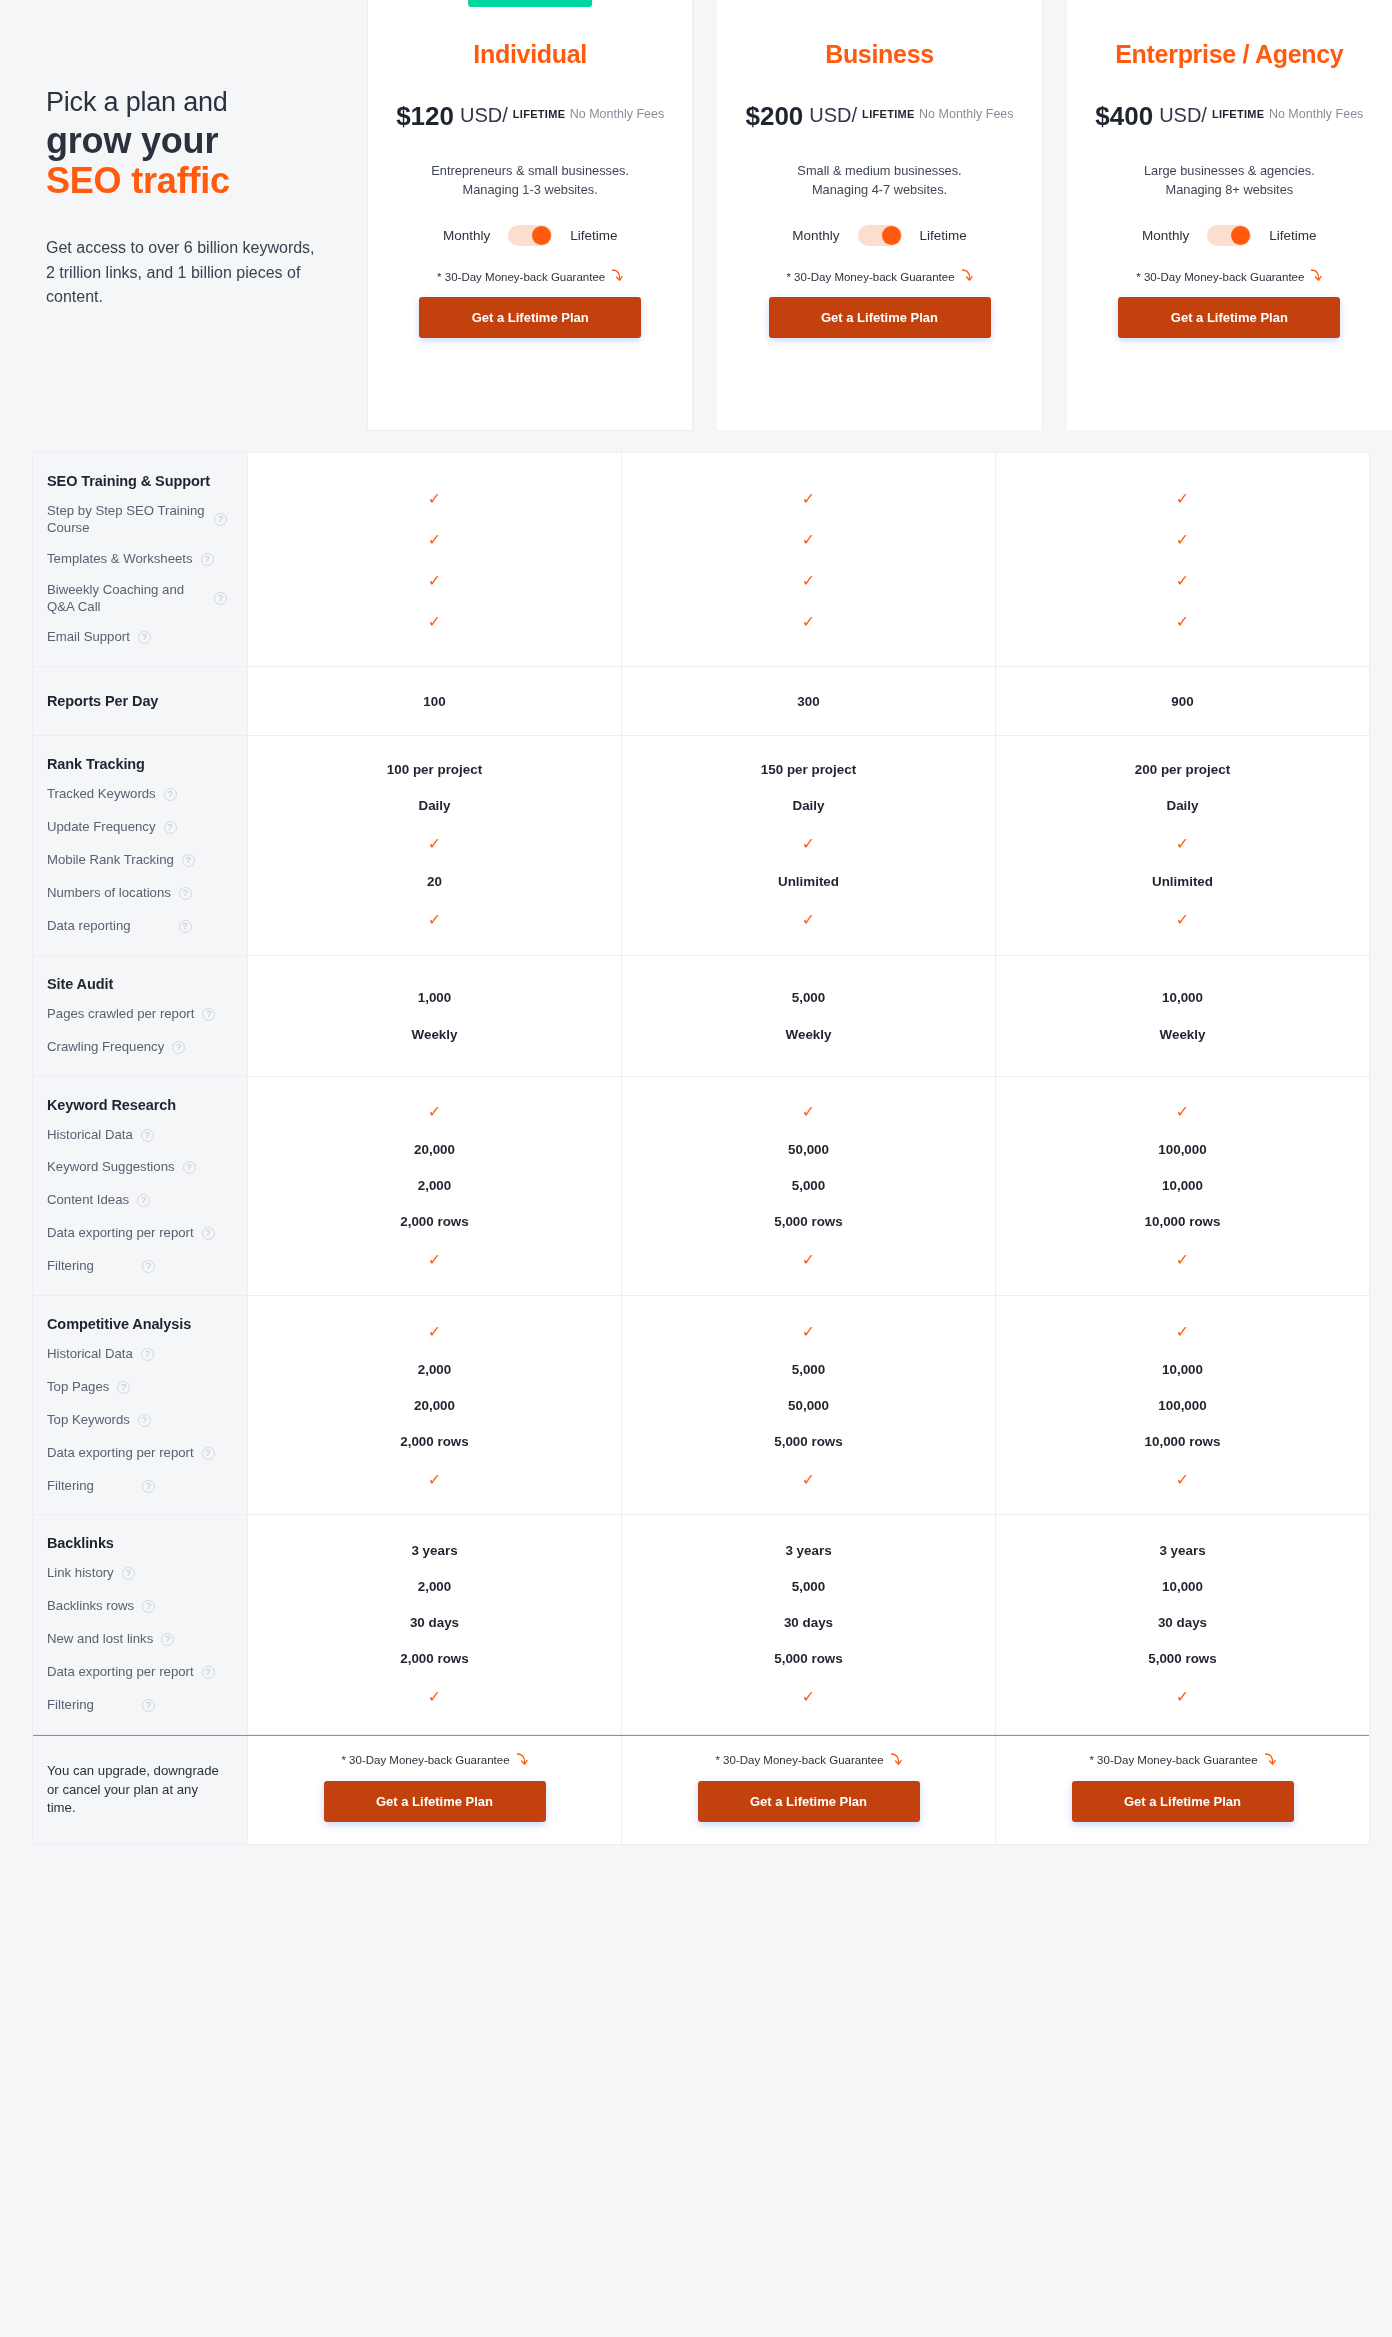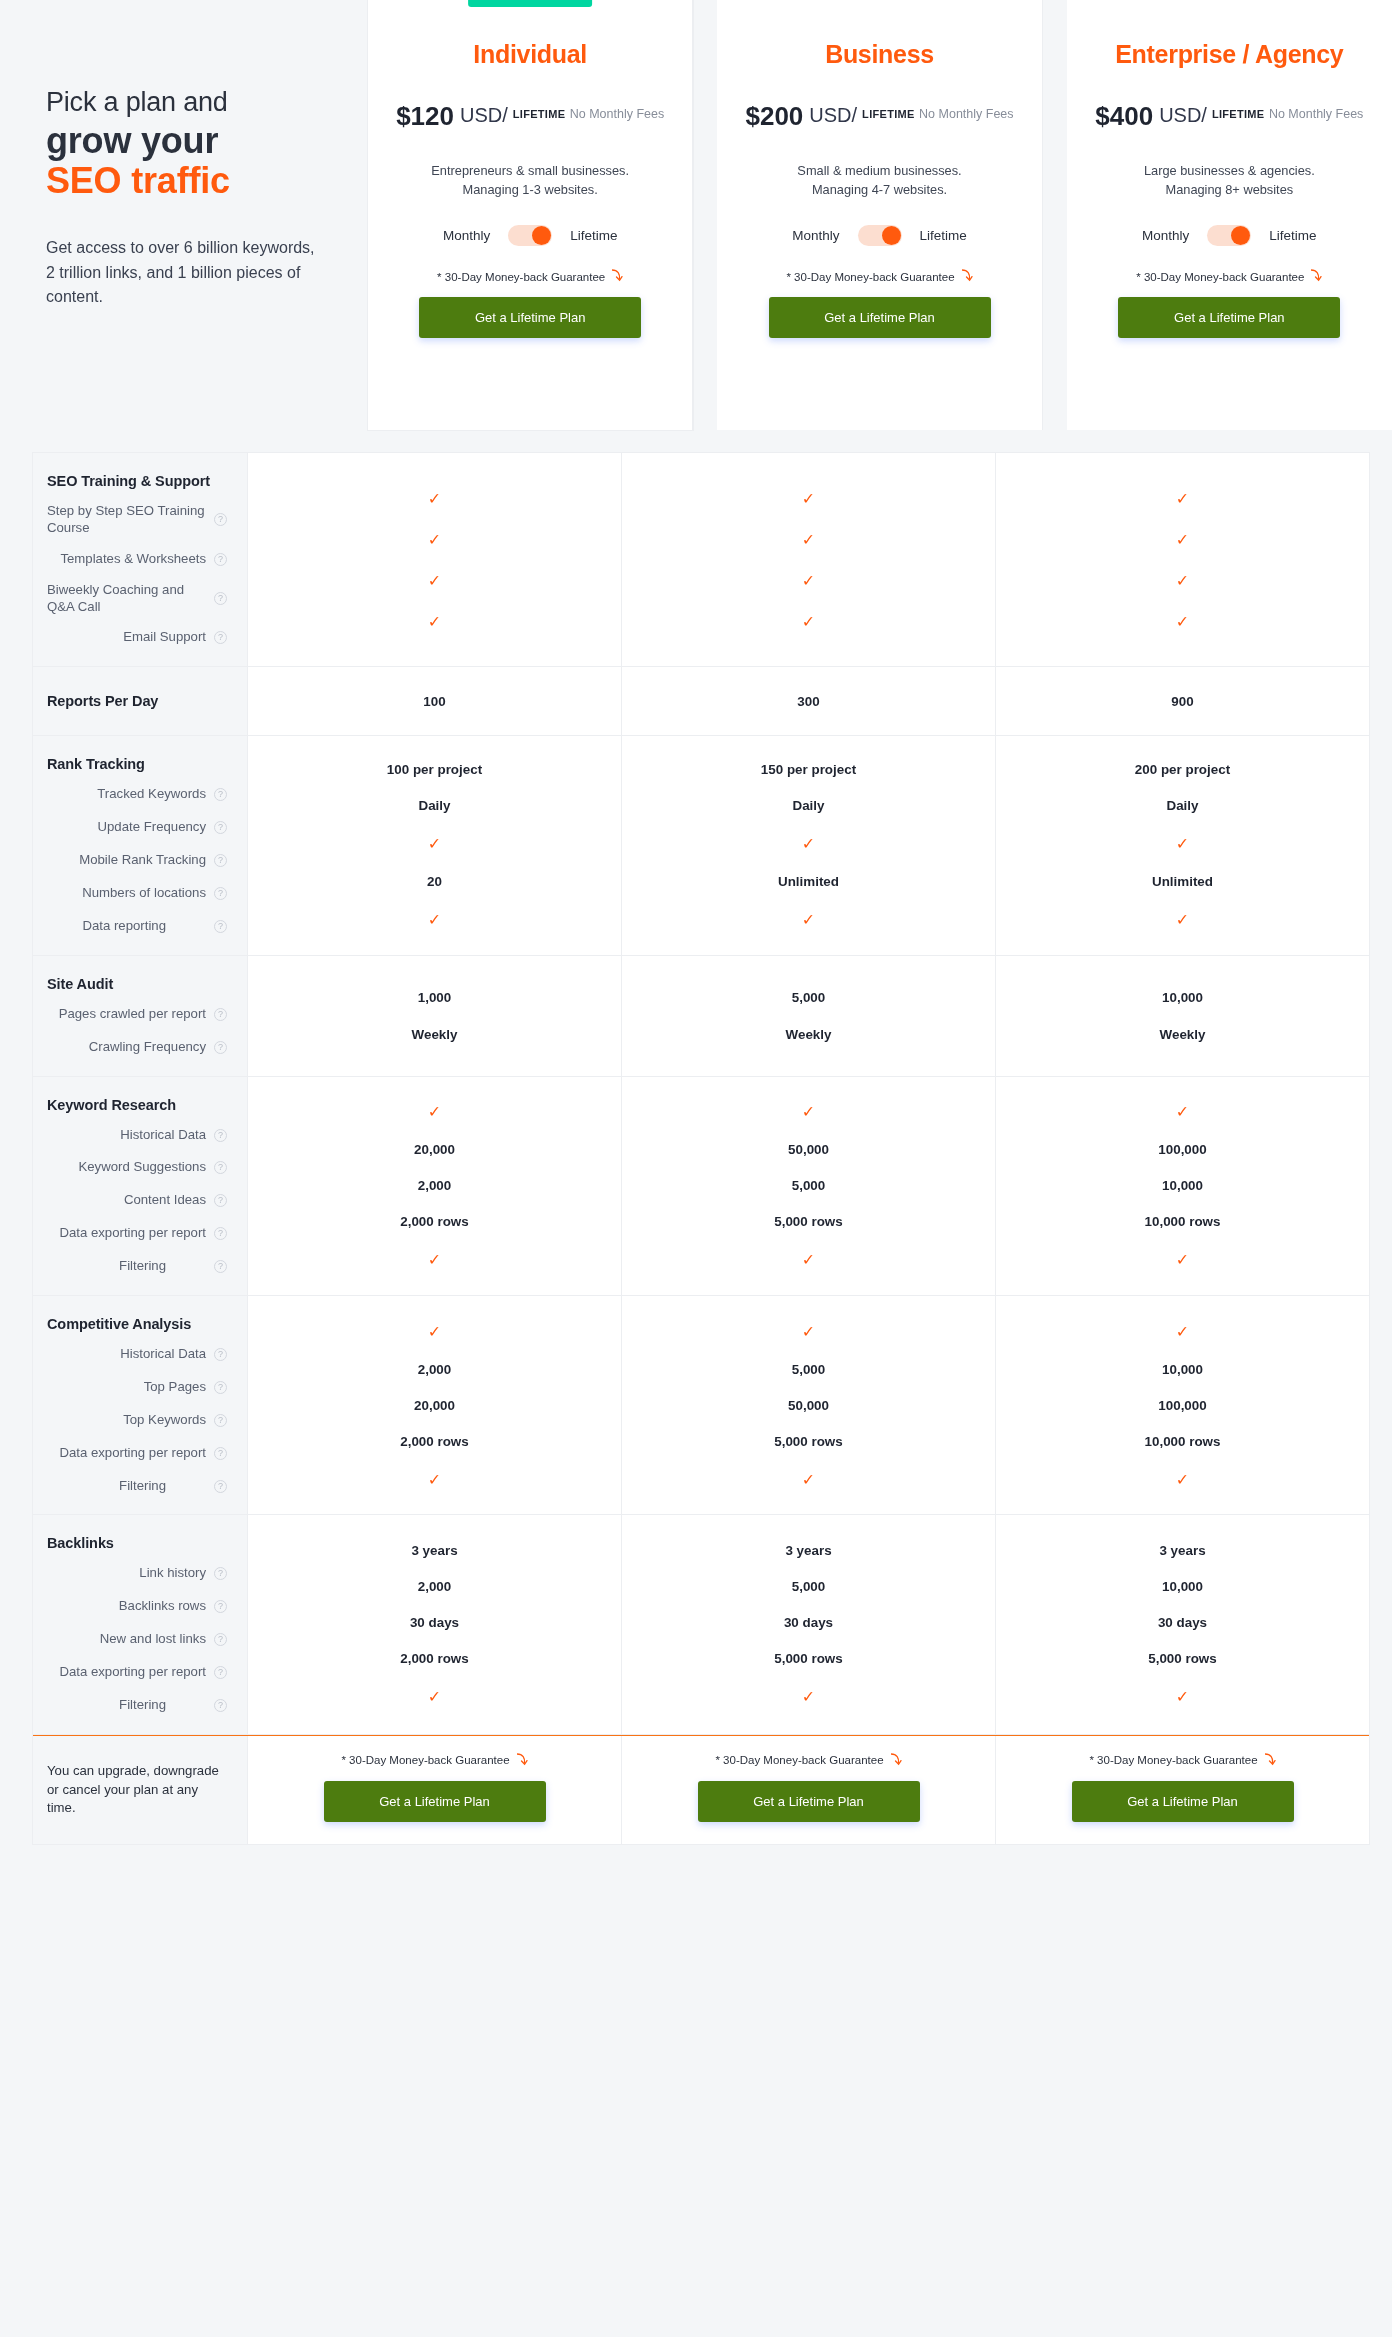--- a/index.html
+++ b/index.html
@@ -66,39 +66,39 @@
     position: absolute; top: 1px; right: 1px;
     width: 19px; height: 19px; border-radius: 50%;
     background: #ff5a0e;
   }
 
   .guarantee { display: flex; align-items: center; justify-content: center; gap: 5px; font-size: 11.5px; color: #2b313d; margin-bottom: 12px; }
   .arrow-icon { display: inline-block; color: #ff5a0e; }
 
   .cta {
     display: block; width: 100%; max-width: 222px; margin: 0 auto;
-    background: #4d7c0f; color: #ffffff;
+    background: #c2410c; color: #ffffff;
     font-family: "Liberation Sans", sans-serif;
-    font-size: 13px; font-weight: 400;
+    font-size: 13px; font-weight: 700;
     border: none; border-radius: 3px; padding: 13px 10px;
     cursor: pointer; box-shadow: 0 3px 7px rgba(61,108,247,0.26);
   }
 
   
   .table { margin: 22px 0 0 32px; width: 1338px; background: #ffffff; border: 1px solid #eceef1; border-top: 1px solid #eceef1; }
 
   .sec { display: flex; border-bottom: 1px solid #eceef1; }
   .sec:last-child { border-bottom: none; }
 
   .sec-label { width: 214px; background: #f4f6f8; padding: 20px 20px 20px 14px; flex-shrink: 0; }
   .sec-title { font-size: 14.5px; font-weight: 700; color: #1f2430; margin-bottom: 14px; letter-spacing: -0.1px; }
   .sec-title.only { margin-bottom: 0; }
 
   .feat-list { display: flex; flex-direction: column; }
-  .feat { display: flex; align-items: center; justify-content: flex-end; gap: 8px; }
+  .feat { display: flex; align-items: center; justify-content: flex-start; gap: 8px; }
   .feat-name { font-size: 13.2px; color: #5a6170; line-height: 1.28; }
   .info-icon {
     flex-shrink: 0; width: 13px; height: 13px; border-radius: 50%;
     border: 1px solid #d3d7de; color: #b9bec7;
     font-size: 9px; line-height: 11px; text-align: center; cursor: pointer;
     font-family: "Liberation Sans", sans-serif;
   }
 
   .sec-values { display: flex; flex: 1; }
   .val-col { flex: 1; border-left: 1px solid #eceef1; display: flex; flex-direction: column; justify-content: center; align-items: center; padding: 20px 10px; }

